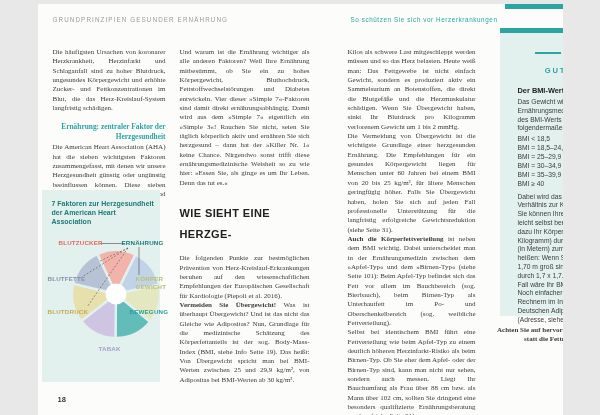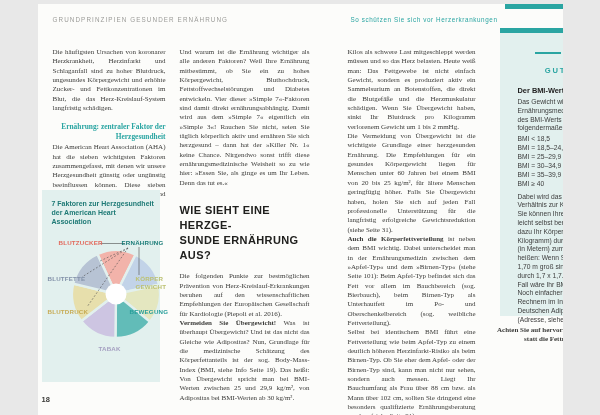--- a/index.html
+++ b/index.html
@@ -20,26 +20,26 @@
   .top-strip{position:absolute;left:467px;top:0;width:87px;height:5px;background:var(--accent);}
   
   .col{position:absolute;top:44px;font-size:7px;line-height:9.35px;text-align:justify;}
   .col p{margin:0;}
   #col1{left:15px;width:113px;}
   #col2{left:142px;width:130px;}
   #col3{left:310px;width:128px;}
   .subhead{color:var(--accent);font-weight:bold;font-size:7.4px;line-height:9.4px;
     margin:9px 0 2px !important;text-align:right;}
   .big-heading{font-family:"Liberation Sans",sans-serif;font-weight:bold;font-size:11px;
-    line-height:15px;letter-spacing:0.4px;color:#20201e;margin:15px 0 9px !important;text-align:left;}
+    line-height:21px;letter-spacing:0.4px;color:#20201e;margin:15px 0 9px !important;text-align:left;}
   .lead-bold{font-weight:bold;}
   
   .page-num{position:absolute;top:391px;font-size:7.5px;font-weight:bold;color:#3b3b39;
     font-family:"Liberation Sans",sans-serif;}
-  .page-num-left{left:4px;}
+  .page-num-left{left:20px;}
   .page-num-right{left:582px;}
   
   .chart-box{position:absolute;left:4px;top:186px;width:118px;height:192px;background:var(--mint);}
   .chart-caption{position:absolute;left:10px;top:9px;width:104px;
     font-family:"Liberation Sans",sans-serif;font-weight:bold;font-size:7px;line-height:9px;
     color:#1f7a76;text-align:left;}
   .chart-area{position:absolute;inset:0;}
   .chart-area svg{position:absolute;left:0;top:0;width:118px;height:192px;}
   .wedge{stroke:var(--mint);stroke-width:2.4;}
   .pie-label{position:absolute;font-family:"Liberation Sans",sans-serif;font-weight:bold;
@@ -84,21 +84,21 @@
 
   <div class="col" id="col1">
     <p>Die häufigsten Ursachen von koronarer Herzkrankheit, Herzinfarkt und Schlaganfall sind zu hoher Blutdruck, ungesundes Körpergewicht und erhöhte Zucker- und Fettkonzentrationen im Blut, die das Herz-Kreislauf-System langfristig schädigen.</p>
     <p class="subhead">Ernährung: zentraler Faktor der Herzgesundheit</p>
     <p>Die American Heart Association (AHA) hat die sieben wichtigsten Faktoren zusammengefasst, mit denen wir unsere Herzgesundheit günstig oder ungünstig beeinflussen können. Diese sieben Faktoren (»Simple 7«, siehe unten) sind Übergewicht, zu wenig</p>
   </div>
 
   <div class="col" id="col2">
     <p>Und warum ist die Ernährung wichtiger als alle anderen Faktoren? Weil Ihre Ernährung mitbestimmt, ob Sie ein zu hohes Körpergewicht, Bluthochdruck, Fettstoffwechselstörungen und Diabetes entwickeln. Vier dieser »Simple 7«-Faktoren sind damit direkt ernährungsabhängig. Damit wird aus dem »Simple 7« eigentlich ein »Simple 3«! Rauchen Sie nicht, seien Sie täglich körperlich aktiv und ernähren Sie sich herzgesund – dann hat der »Killer Nr. 1« keine Chance. Nirgendwo sonst trifft diese ernährungsmedizinische Weisheit so zu wie hier: »Essen Sie, als ginge es um Ihr Leben. Denn das tut es.«</p>
     <p class="big-heading"><span>WIE SIEHT EINE HERZGE-</span><br>
-      <span>SUNDE ERNÄHRUNG AUS?</span></p>
+      </p>
     <p>Die folgenden Punkte zur bestmöglichen Prävention von Herz-Kreislauf-Erkrankungen beruhen auf den wissenschaftlichen Empfehlungen der Europäischen Gesellschaft für Kardiologie (Piepoli et al. 2016).</p>
     <p><strong class="lead-bold">Vermeiden Sie Übergewicht!</strong><span> Was ist überhaupt Übergewicht? Und ist das nicht das Gleiche wie Adipositas? Nun, Grundlage für die medizinische Schätzung des Körperfettanteils ist der sog. Body-Mass-Index (BMI, siehe Info Seite 19). Das heißt: Von Übergewicht spricht man bei BMI-Werten zwischen 25 und 29,9 kg/m², von Adipositas bei BMI-Werten ab 30 kg/m².</span></p>
 
   </div>
 
   <div class="chart-box">
     <div class="chart-caption">7 Faktoren zur Herzgesundheit der American Heart Association</div>
     <div class="chart-area">
       <svg viewBox="0 0 118 192">
         <g id="pie-wedges" transform="translate(74,104)">

